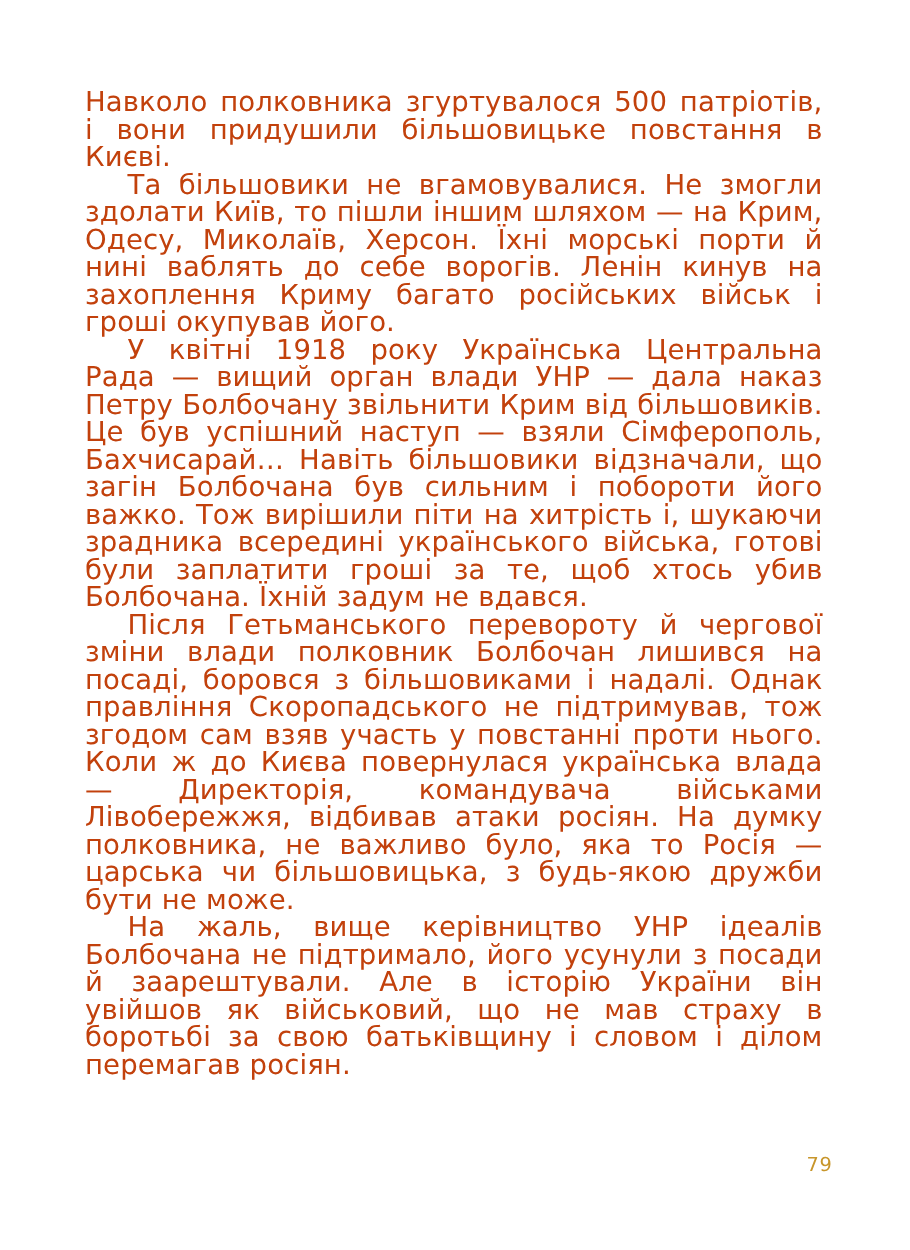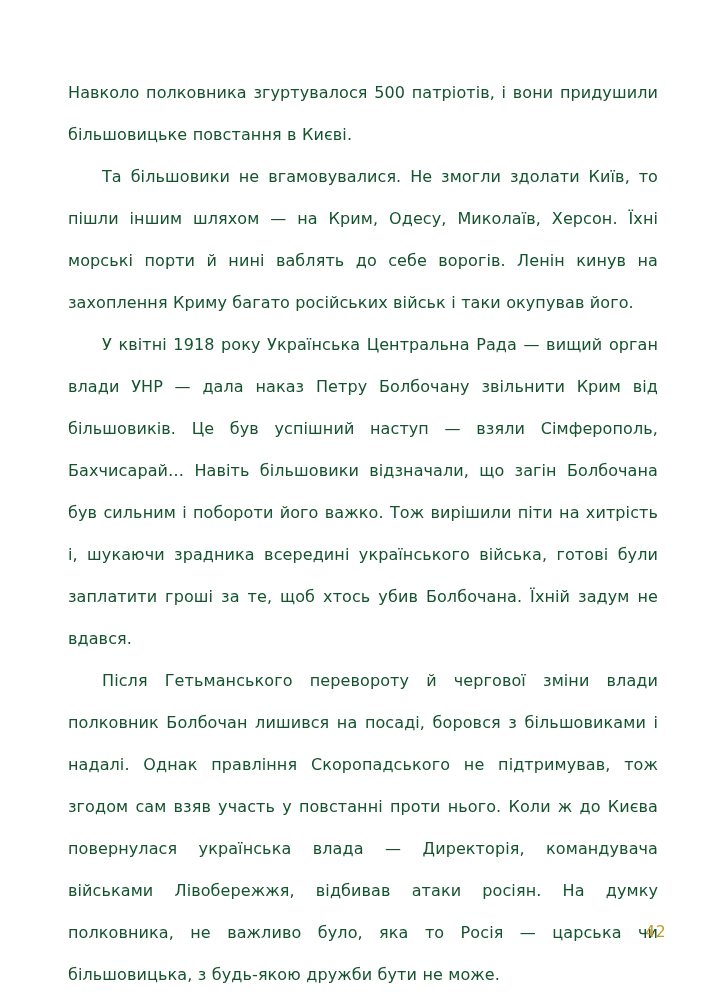--- a/index.html
+++ b/index.html
@@ -22,23 +22,23 @@
     background: #ffffff;
   }
   .text-column {
     position: absolute;
     left: 68px;
     top: 72px;
     width: 590px;
   }
   p.para {
     margin: 0;
-    font-size: 16px;
-    line-height: 42px;
-    color: #14532d;
+    font-size: 22px;
+    line-height: 22px;
+    color: #c2410c;
     text-align: justify;
     text-indent: 34px;
     letter-spacing: 0.1px;
     word-spacing: 0.2px;
     hyphens: manual;
   }
   p.para.first {
     text-indent: 0;
   }
   .page-number {
@@ -50,19 +50,19 @@
     font-family: "DejaVu Sans", sans-serif;
     letter-spacing: 0.5px;
   }
 </style>
 </head>
 <body>
 
 <div class="page">
   <div class="text-column">
     <p class="para first">Навколо полковника згуртувалося 500 патріотів, і вони придушили більшовицьке повстання в Києві.</p>
-    <p class="para">Та більшовики не вгамовувалися. Не змогли здолати Київ, то пішли іншим шляхом — на Крим, Одесу, Миколаїв, Херсон. Їхні морські порти й нині ваблять до себе ворогів. Ленін кинув на захоплення Криму багато російських військ і таки окупував його.</p>
+    <p class="para">Та більшовики не вгамовувалися. Не змогли здолати Київ, то пішли іншим шляхом — на Крим, Одесу, Миколаїв, Херсон. Їхні морські порти й нині ваблять до себе ворогів. Ленін кинув на захоплення Криму багато російських військ і гроші окупував його.</p>
     <p class="para">У квітні 1918 року Українська Центральна Рада — вищий орган влади УНР — дала наказ Петру Болбочану звільнити Крим від більшовиків. Це був успішний наступ — взяли Сімферополь, Бахчисарай… Навіть більшовики відзначали, що загін Болбочана був сильним і побороти його важко. Тож вирішили піти на хитрість і, шукаючи зрадника всередині українського війська, готові були заплатити гроші за те, щоб хтось убив Болбочана. Їхній задум не вдався.</p>
     <p class="para">Після Гетьманського перевороту й чергової зміни влади полковник Болбочан лишився на посаді, боровся з більшовиками і надалі. Однак правління Скоропадського не підтримував, тож згодом сам взяв участь у повстанні проти нього. Коли ж до Києва повернулася українська влада — Директорія, командувача військами Лівобережжя, відбивав атаки росіян. На думку полковника, не важливо було, яка то Росія — царська чи більшовицька, з будь-якою дружби бути не може.</p>
     <p class="para">На жаль, вище керівництво УНР ідеалів Болбочана не підтримало, його усунули з посади й заарештували. Але в історію України він увійшов як військовий, що не мав страху в боротьбі за свою батьківщину і словом і ділом перемагав росіян.</p>
   </div>
-  <div class="page-number">42</div>
+  <div class="page-number">79</div>
 </div>
 
 </body></html>

